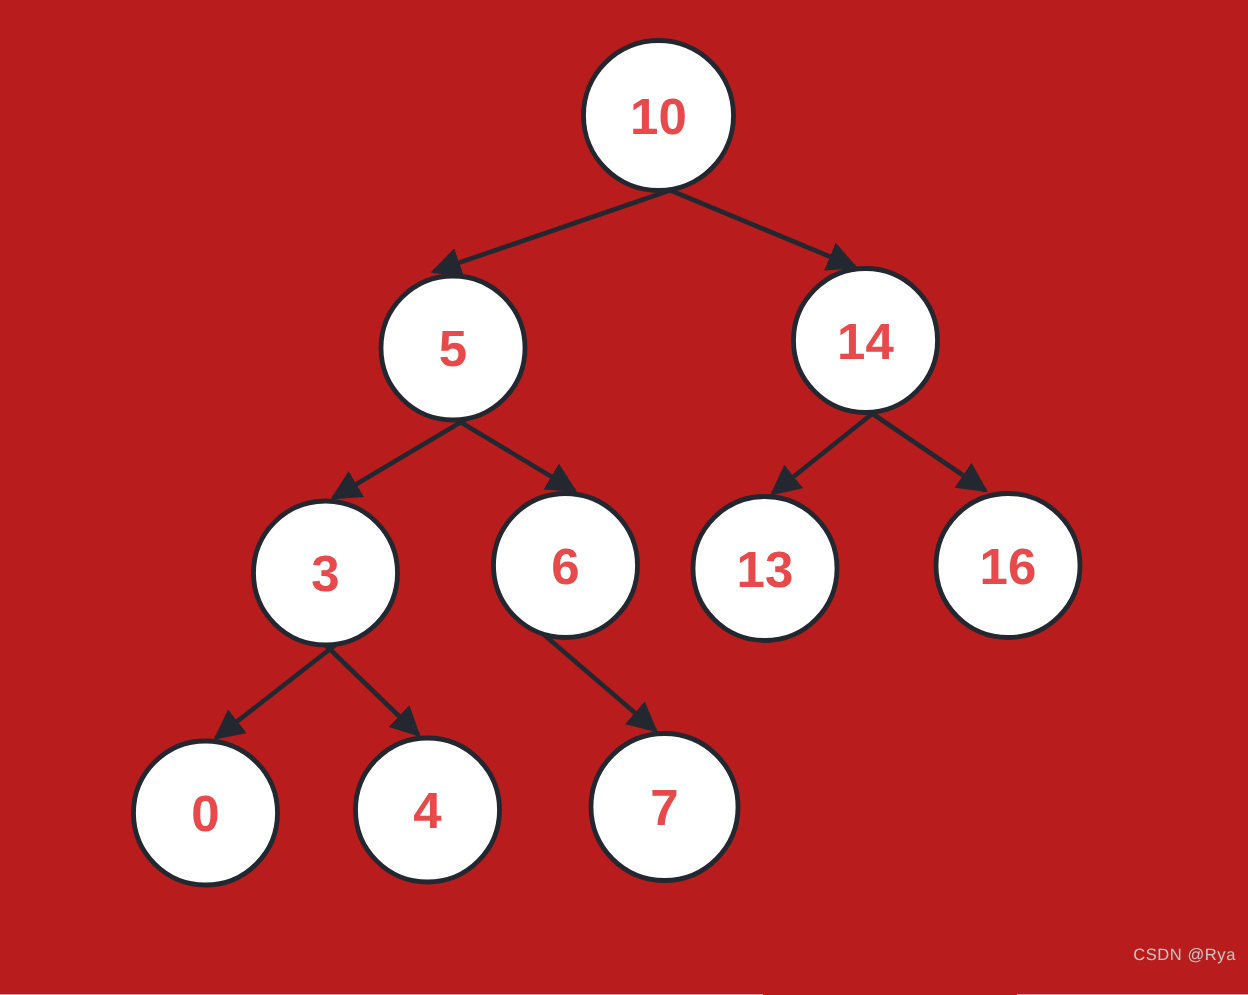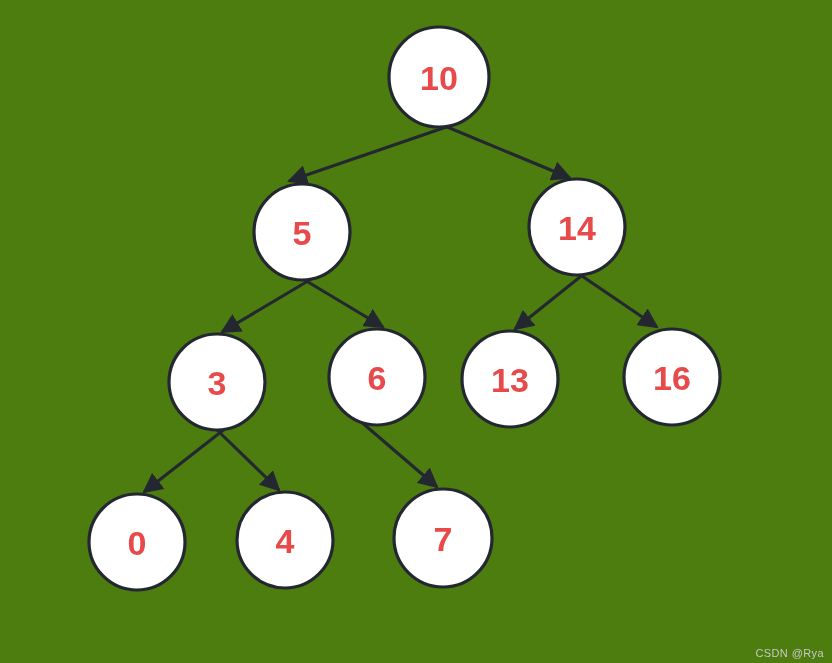--- a/index.html
+++ b/index.html
@@ -7,21 +7,21 @@
     padding: 0;
     background: #ffffff;
   }
   body {
     font-family: "Liberation Sans", sans-serif;
   }
   #canvas {
     position: relative;
     width: 832px;
     height: 663px;
-    background: #4d7c0f;
+    background: #b91c1c;
     overflow: hidden;
   }
   #tree-svg {
     position: absolute;
     left: 0;
     top: 0;
     width: 832px;
     height: 663px;
   }
   .node-circle {
@@ -38,21 +38,21 @@
     dominant-baseline: central;
   }
   .edge-line {
     stroke: #232830;
     stroke-width: 3.1;
     fill: none;
   }
   .watermark {
     position: absolute;
     right: 8px;
-    bottom: 4px;
+    bottom: 20px;
     font-family: "Liberation Sans", sans-serif;
     font-size: 11px;
     color: #c9c9c9;
     letter-spacing: 0.4px;
     user-select: none;
     white-space: nowrap;
   }
 </style>
 </head>
 <body>

